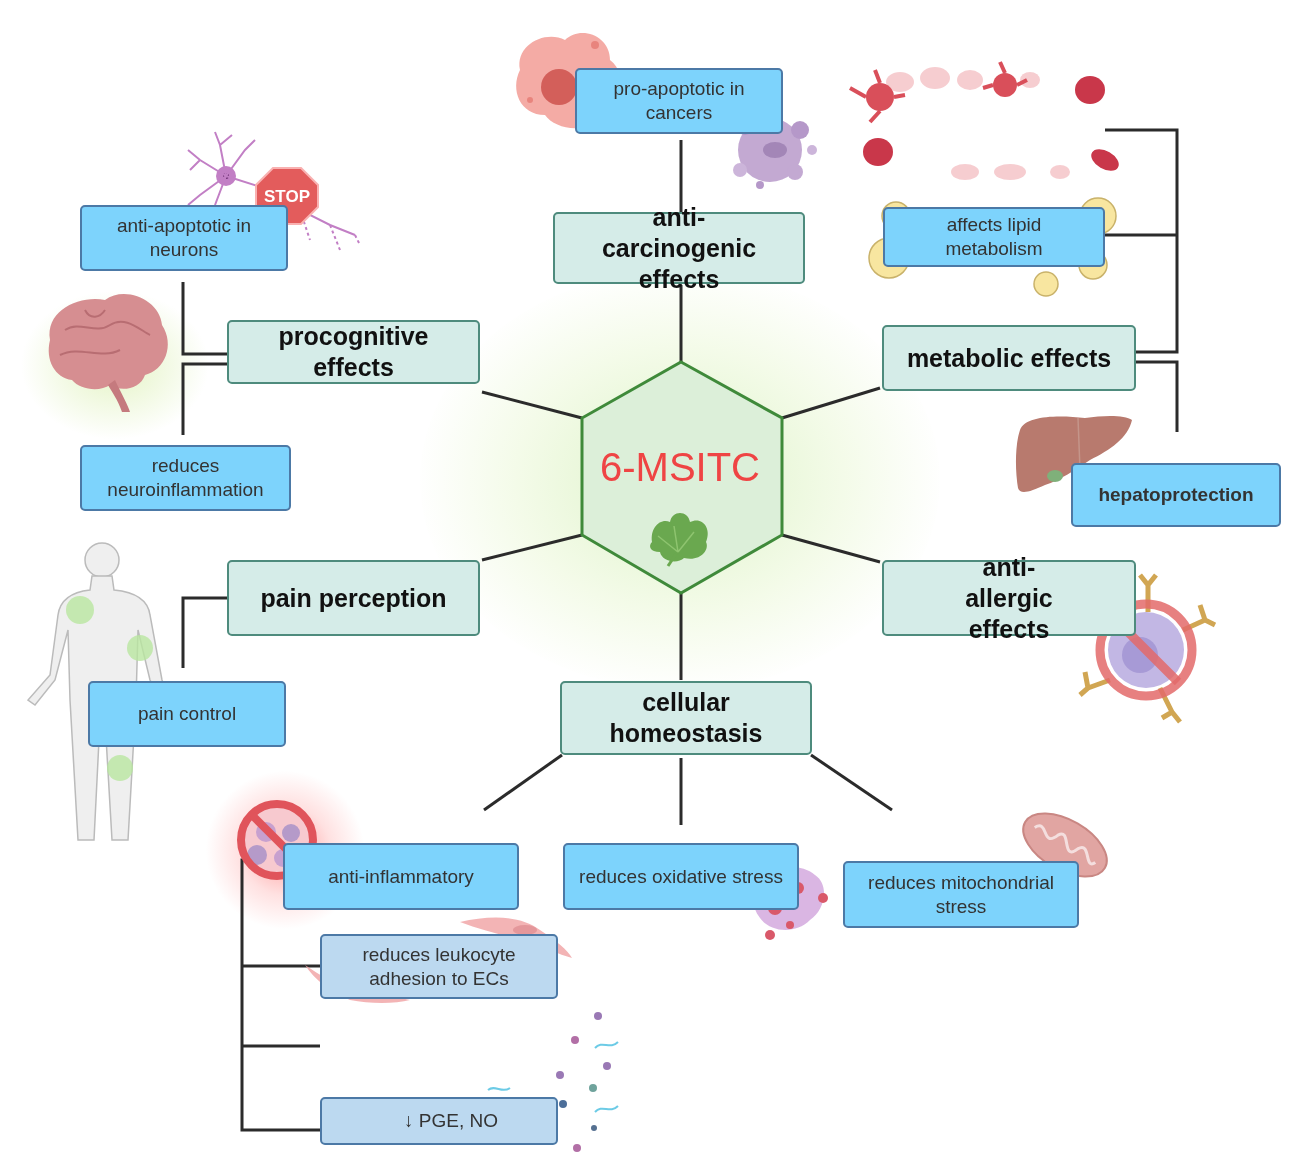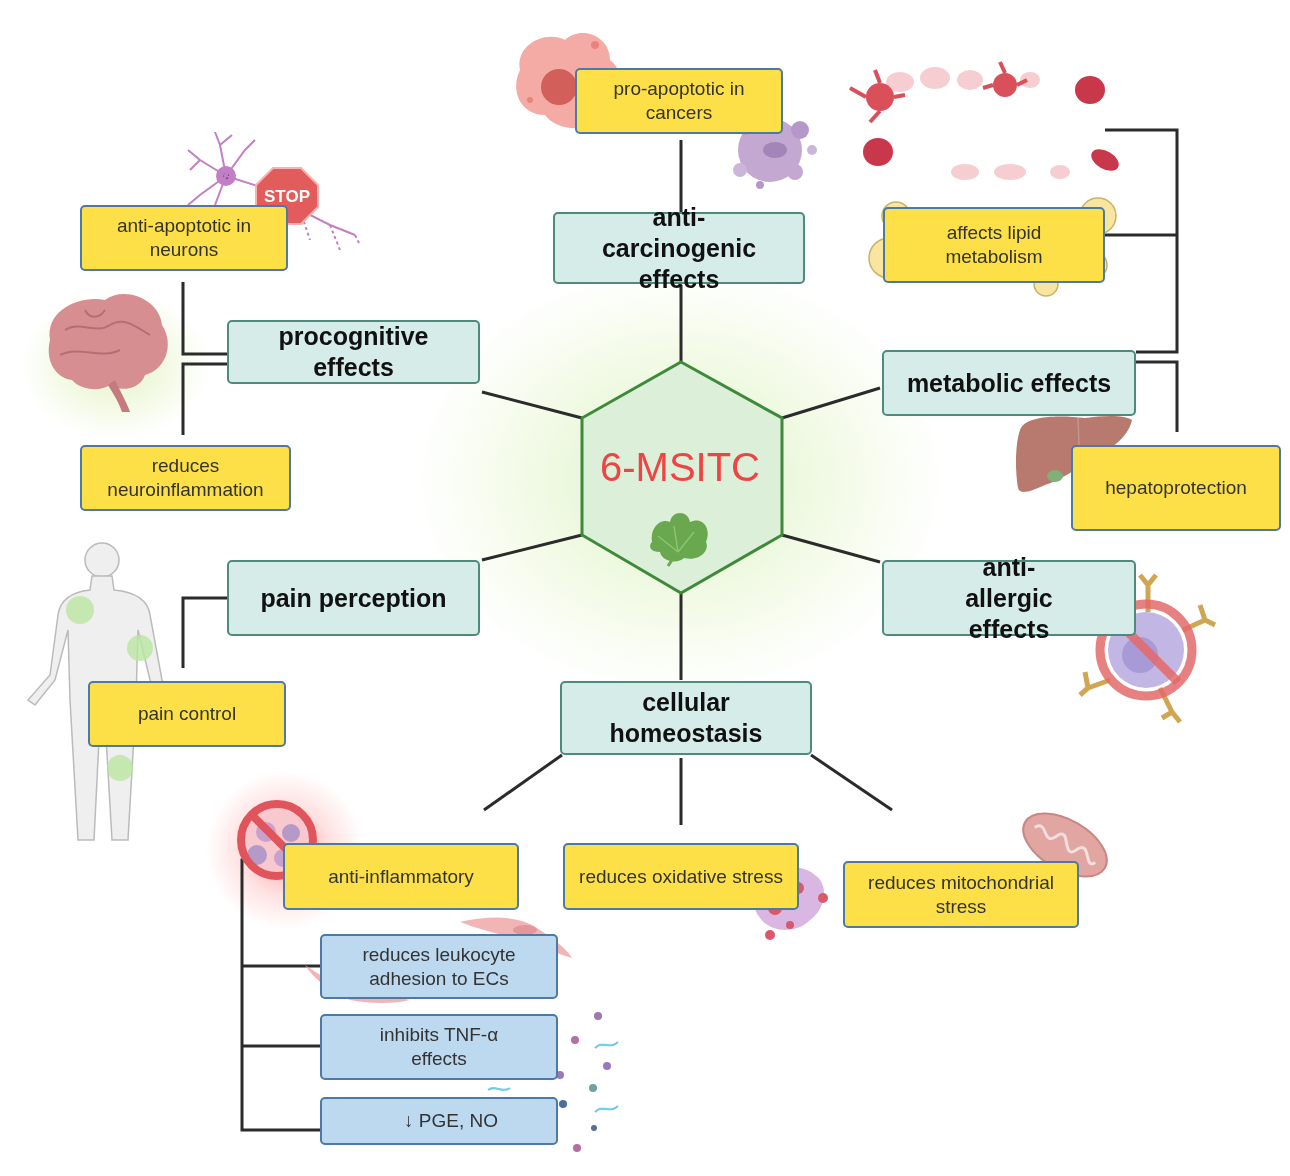--- a/index.html
+++ b/index.html
@@ -4,21 +4,21 @@
 <style>
   html, body { margin: 0; padding: 0; background: #ffffff; }
   body { width: 1290px; height: 1176px; position: relative; overflow: hidden;
          font-family: "Liberation Sans", "DejaVu Sans", sans-serif; }
   #stage { position: absolute; left: 0; top: 0; width: 1290px; height: 1176px; }
   .glow { position: absolute; border-radius: 50%; pointer-events: none; }
   .box { position: absolute; box-sizing: border-box; display: flex; align-items: center;
          justify-content: center; text-align: center; border-radius: 5px; }
   .cat { background: #d5ece8; border: 2.5px solid #4e8b7d; color: #111; font-weight: bold;
          font-size: 25px; line-height: 31px; }
-  .sub { background: #fde047; border: 2px solid #4c79a6; color: #333; font-size: 19px; line-height: 24px; }
+  .sub { background: #7dd3fc; border: 2px solid #4c79a6; color: #333; font-size: 19px; line-height: 24px; }
   .sub.dark { background: #bcd9f0; }
   .hexlabel { position: absolute; left: 580px; top: 445px; width: 200px; text-align: center;
               font-size: 40px; color: #ef4444; }
   svg { position: absolute; left: 0; top: 0; }
 </style>
 </head>
 <body>
 
 <div id="stage">
 
@@ -209,21 +209,21 @@
   </svg>
 
   <div class="hexlabel">6-MSITC</div>
 
   <div class="box cat" style="left:553px;top:212px;width:252px;height:72px;padding:0 24px;">
     <span>anti-carcinogenic effects</span>
     </div>
   <div class="box cat" style="left:227px;top:320px;width:253px;height:64px;padding:0 64px;">
     <span>procognitive effects</span>
     </div>
-  <div class="box cat" style="left:882px;top:325px;width:254px;height:66px;margin-top:25px;">
+  <div class="box cat" style="left:882px;top:325px;width:254px;height:66px;">
     <span>metabolic effects</span>
     </div>
   <div class="box cat" style="left:227px;top:560px;width:253px;height:76px;">
     <span>pain perception</span>
     </div>
   <div class="box cat" style="left:882px;top:560px;width:254px;height:76px;padding:0 60px;">
     <span>anti-allergic effects</span>
     </div>
   <div class="box cat" style="left:560px;top:681px;width:252px;height:74px;padding:0 30px;">
     <span>cellular homeostasis</span>
@@ -231,40 +231,37 @@
 
   <div class="box sub" style="left:575px;top:68px;width:208px;height:66px;padding:0 20px;">
     <span>pro-apoptotic in cancers</span>
     </div>
   <div class="box sub" style="left:80px;top:205px;width:208px;height:66px;padding:0 18px;">
     <span>anti-apoptotic in neurons</span>
     </div>
   <div class="box sub" style="left:80px;top:445px;width:211px;height:66px;padding:0 8px;">
     <span>reduces neuroinflammation</span>
     </div>
-  <div class="box sub" style="left:883px;top:207px;width:222px;height:76px;padding:0 45px;">
+  <div class="box sub" style="left:883px;top:207px;width:222px;height:60px;padding:0 45px;">
     <span>affects lipid metabolism</span>
     </div>
-  <div class="box sub" style="left:1071px;top:445px;width:210px;height:86px;">
+  <div class="box sub" style="left:1071px;top:463px;width:210px;height:64px;font-weight:bold;">
     <span>hepatoprotection</span>
     </div>
   <div class="box sub" style="left:88px;top:681px;width:198px;height:66px;">
     <span>pain control</span>
     </div>
   <div class="box sub" style="left:283px;top:843px;width:236px;height:67px;">
     <span>anti-inflammatory</span>
     </div>
   <div class="box sub" style="left:563px;top:843px;width:236px;height:67px;padding:0 6px;">
     <span>reduces oxidative stress</span>
     </div>
   <div class="box sub" style="left:843px;top:861px;width:236px;height:67px;padding:0 12px;">
     <span>reduces mitochondrial stress</span>
     </div>
   <div class="box sub dark" style="left:320px;top:934px;width:238px;height:65px;padding:12px 18px;">
     <span>reduces leukocyte adhesion to ECs</span>
     </div>
-  <div class="box sub dark" style="left:320px;top:1014px;width:238px;height:66px;padding:0 40px;">
-    <span>inhibits TNF-α effects</span>
-    </div>
   <div class="box sub dark" style="left:320px;top:1097px;width:238px;height:48px;padding-left:24px;">
     <span>↓ PGE, NO</span>
     </div>
 </div>
 
 </body></html>

